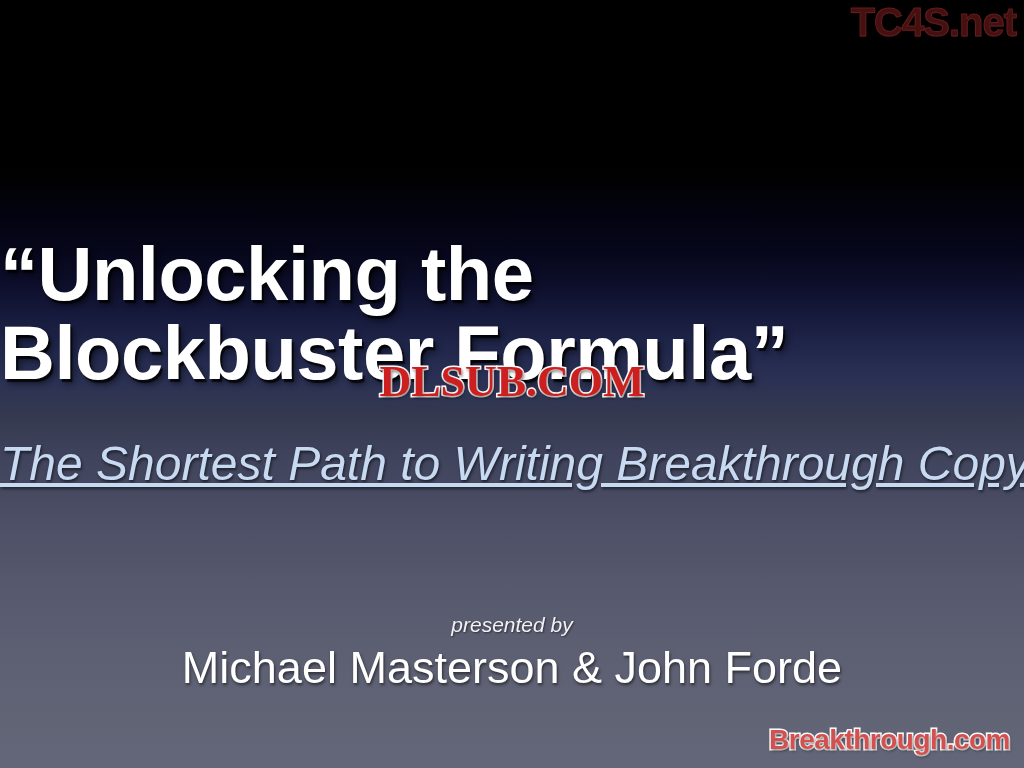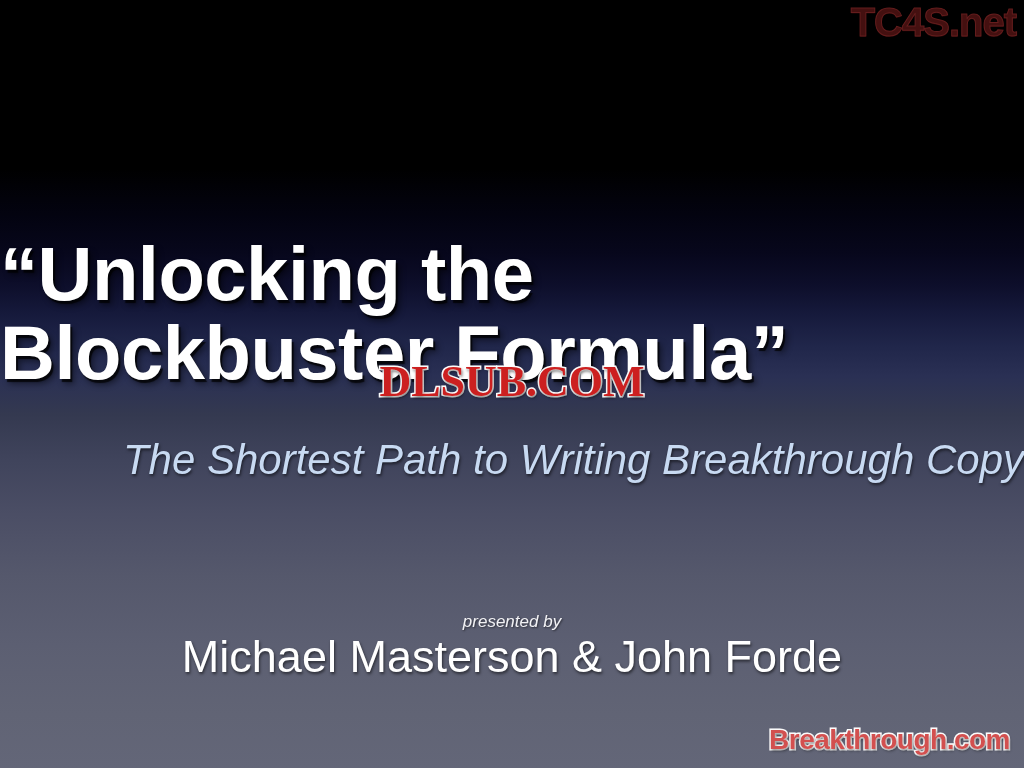--- a/index.html
+++ b/index.html
@@ -102,42 +102,44 @@
 
   
   .subtitle {
     position: absolute;
     top: 436px;
     left: 0;
     width: 1024px;
     text-align: right;
     font-family: "Liberation Sans", sans-serif;
     font-style: italic;
-    font-size: 42px;
+    font-size: 48px;
     color: #c8daf2;
     text-shadow: 1px 2px 3px rgba(0,0,0,0.55);
     white-space: nowrap;
+    text-decoration: underline;
   }
 
   
   .presenter-block {
     position: absolute;
     top: 612px;
     left: 0;
     width: 1024px;
     text-align: center;
   }
 
   .presented-by {
     font-family: "Liberation Sans", sans-serif;
     font-style: italic;
-    font-size: 17px;
+    font-size: 21px;
     color: #f2f2f5;
     text-shadow: 1px 1px 2px rgba(0,0,0,0.5);
     line-height: 1.2;
+    margin-bottom: 6px;
   }
 
   .presenter-names {
     font-family: "Liberation Sans", sans-serif;
     font-size: 45px;
     color: #ffffff;
     text-shadow: 1px 2px 3px rgba(0,0,0,0.55);
     line-height: 1.1;
     white-space: nowrap;
   }

